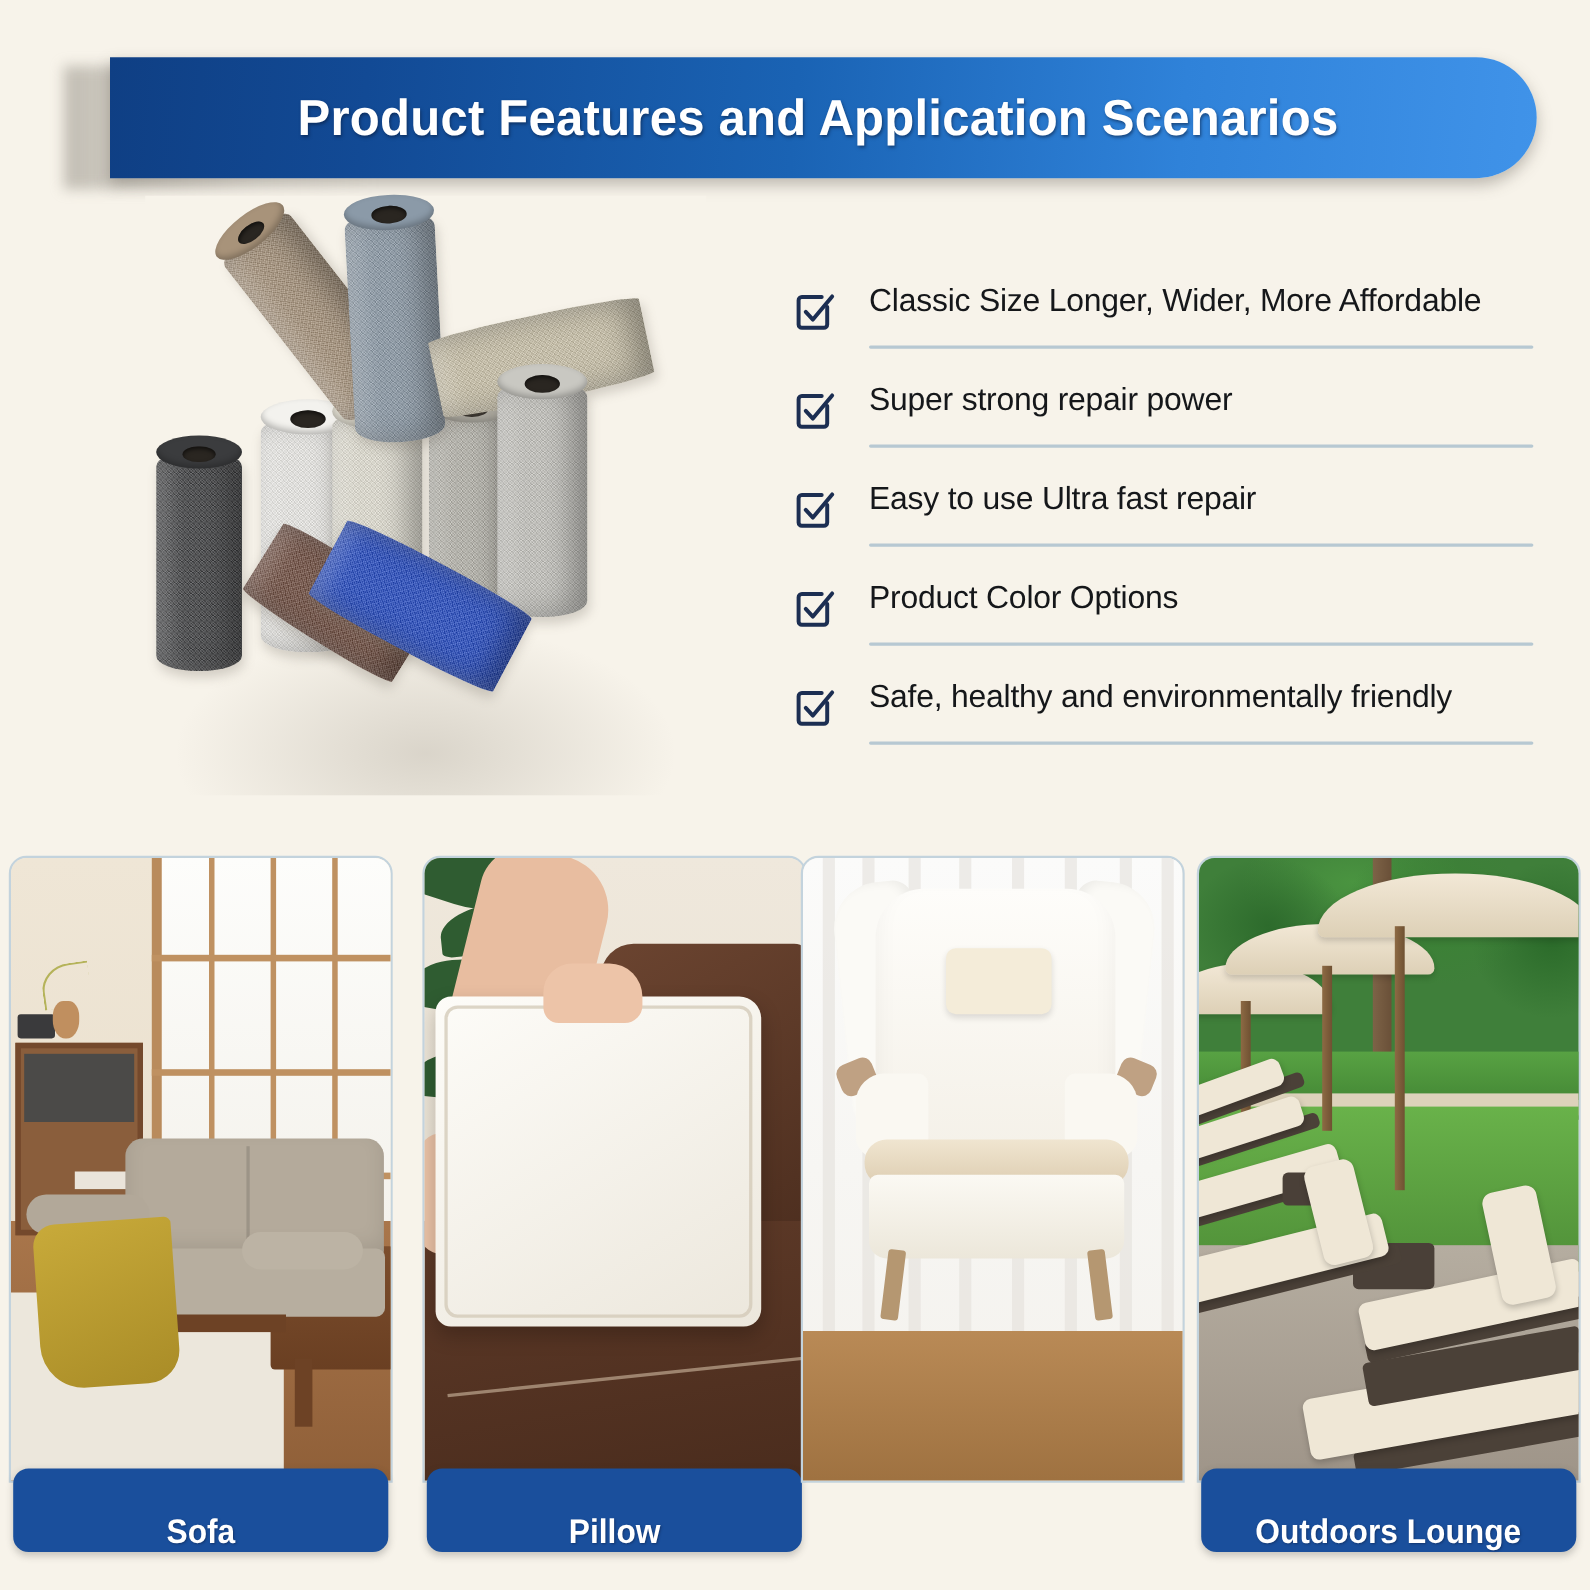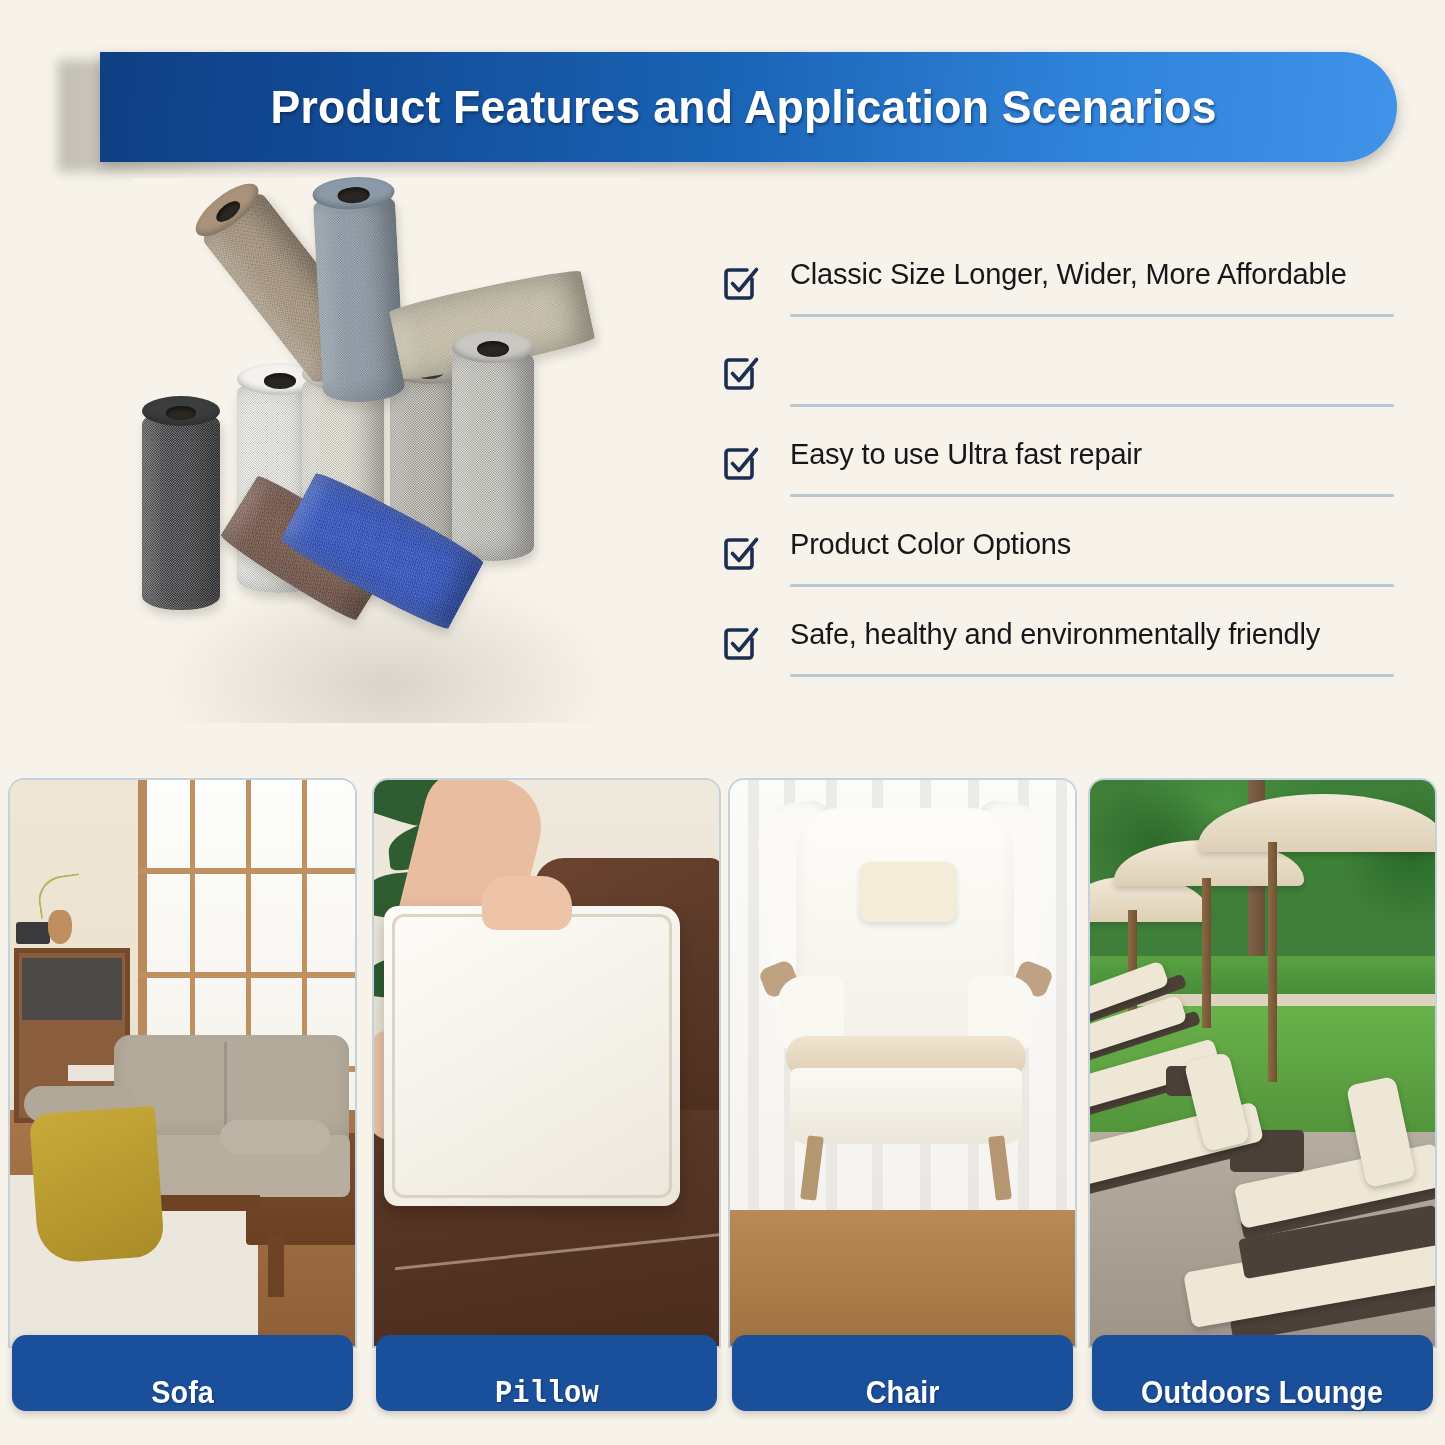--- a/index.html
+++ b/index.html
@@ -287,20 +287,21 @@
     <span class="rule"></span>
   </div>
 
   <div class="feature">
     <span class="chk">
       <svg width="44" height="44" viewBox="0 0 44 44">
         <path d="M34 18 V34 a3 3 0 0 1 -3 3 H11 a3 3 0 0 1 -3 -3 V12 a3 3 0 0 1 3 -3 H29" fill="none" stroke="#1c2e52" stroke-width="3.6" stroke-linecap="round"></path>
         <path d="M14.5 22.5 L21 29.5 L38.5 8.5" fill="none" stroke="#1c2e52" stroke-width="3.6" stroke-linecap="round" stroke-linejoin="round"></path>
       </svg>
     </span>
+    <span class="ftext">Super strong repair power</span>
     <span class="rule"></span>
   </div>
 
   <div class="feature">
     <span class="chk">
       <svg width="44" height="44" viewBox="0 0 44 44">
         <path d="M34 18 V34 a3 3 0 0 1 -3 3 H11 a3 3 0 0 1 -3 -3 V12 a3 3 0 0 1 3 -3 H29" fill="none" stroke="#1c2e52" stroke-width="3.6" stroke-linecap="round"></path>
         <path d="M14.5 22.5 L21 29.5 L38.5 8.5" fill="none" stroke="#1c2e52" stroke-width="3.6" stroke-linecap="round" stroke-linejoin="round"></path>
       </svg>
     </span>
@@ -362,21 +363,21 @@
         <div class="sh sofa-leg"></div>
         <div class="sh sofa-leg2"></div>
         <div class="sh sofa-throw"></div>
       </div>
     </div>
     <div class="caption">
       <span>Sofa</span>
     </div>
   </div>
 
-  <div class="card" style="left:372px;font-family:Liberation Mono, monospace;">
+  <div class="card" style="left:384px;">
     <div class="photo">
       <div class="scene">
         <div class="sh p-wall"></div>
         <div class="sh p-leaf" style="left:-4px;top:-6px;width:96px;height:52px;transform:rotate(18deg);"></div>
         <div class="sh p-leaf" style="left:14px;top:40px;width:104px;height:46px;transform:rotate(-6deg);"></div>
         <div class="sh p-leaf" style="left:-10px;top:92px;width:98px;height:50px;transform:rotate(10deg);"></div>
         <div class="sh p-leaf" style="left:30px;top:130px;width:92px;height:44px;transform:rotate(-14deg);"></div>
         <div class="sh p-leaf" style="left:-8px;top:176px;width:88px;height:44px;transform:rotate(6deg);"></div>
         <div class="sh p-leather2"></div>
         <div class="sh p-leather"></div>
@@ -413,23 +414,20 @@
         <div class="sh c-armcap-l"></div>
         <div class="sh c-armcap-r"></div>
         <div class="sh c-arm-l"></div>
         <div class="sh c-arm-r"></div>
         <div class="sh c-cushion"></div>
         <div class="sh c-skirt"></div>
         <div class="sh c-leg" style="left:74px;transform:rotate(7deg);"></div>
         <div class="sh c-leg" style="left:262px;transform:rotate(-7deg);"></div>
       </div>
     </div>
-    <div class="caption">
-      <span>Chair</span>
-    </div>
   </div>
 
   <div class="card" style="left:1088px;">
     <div class="photo">
       <div class="scene">
         <div class="sh l-sky"></div>
         <div class="sh l-foliage"></div>
         <div class="sh l-trunk"></div>
         <div class="sh l-shrub"></div>
         <div class="sh l-path"></div>

